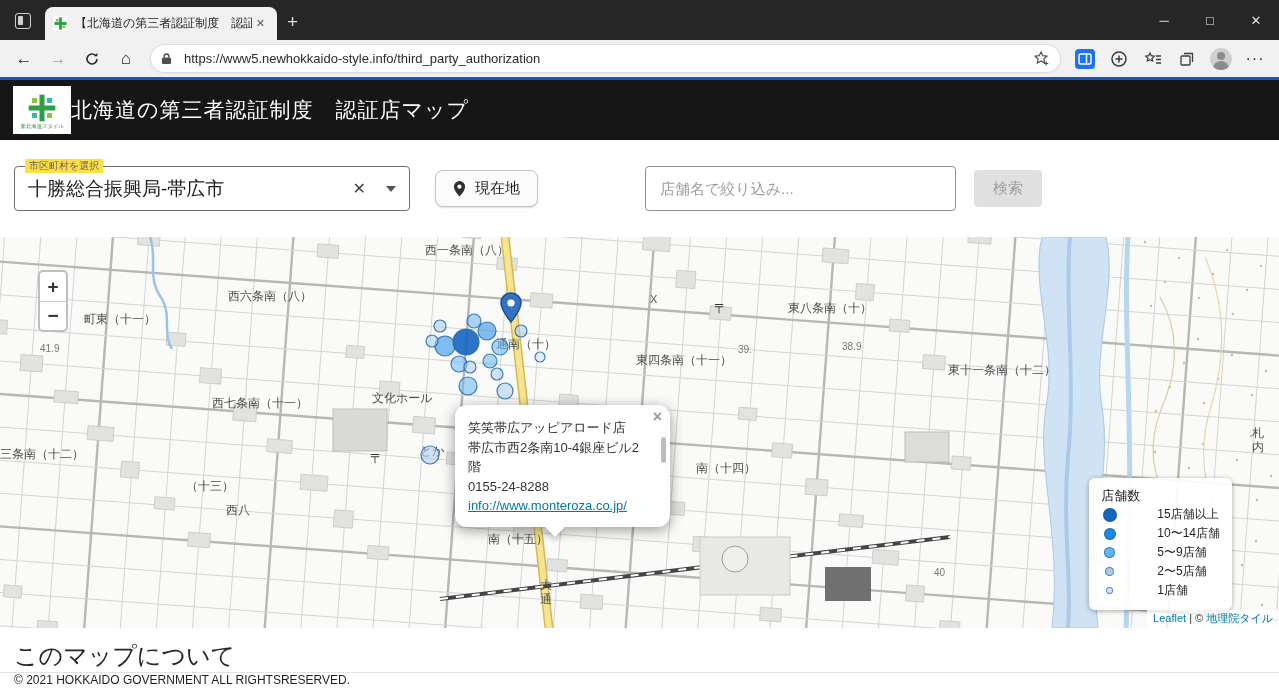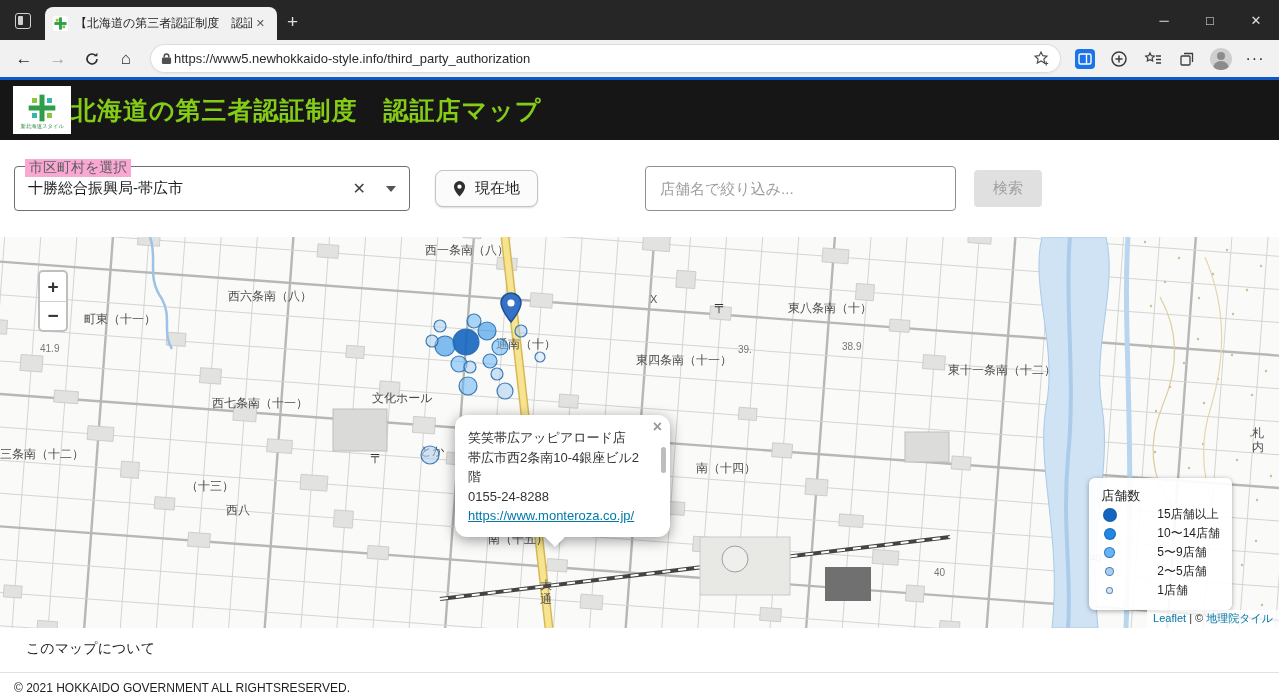--- a/index.html
+++ b/index.html
@@ -19,74 +19,74 @@
   .tab-title { flex:1; white-space:nowrap; overflow:hidden; }
   .tab-close { color:#5a5a5a; font-size:11px; padding:2px 4px; }
   .newtab { color:#dddddd; font-size:19px; line-height:19px; padding:0 12px 9px 10px; }
   .win-controls { margin-left:auto; display:flex; height:40px; }
   .win-btn { width:46px; display:flex; align-items:center; justify-content:center; color:#e0e0e0; font-size:13px; }
 
   .navbar { height:37px; background:#f1f1f1; display:flex; align-items:center; padding:0 7px; }
   .nav-icon { width:34px; height:30px; border-radius:6px; display:flex; align-items:center; justify-content:center; font-size:17px; color:#2c2c2c; }
   .nav-icon.disabled { color:#a7a7a7; }
   .addr { flex:1; height:29px; background:#fff; border-radius:15px; box-shadow:0 0 0 1px #dcdcdc inset, 0 1px 2px rgba(0,0,0,.06); display:flex; align-items:center; padding:0 11px; margin:0 7px; min-width:0; }
-  .addr-url { flex:1; font-size:13px; color:#2a2a2a; margin-left:2px; white-space:nowrap; overflow:hidden; }
+  .addr-url { flex:1; font-size:13px; color:#2a2a2a; margin-left:12px; white-space:nowrap; overflow:hidden; }
   .addr-icon, .chrome-icon { display:flex; align-items:center; justify-content:center; }
   .chrome-icon { width:34px; height:30px; border-radius:6px; }
   .avatar { width:22px; height:22px; border-radius:50%; background:#cfcfcf; position:relative; overflow:hidden; }
   .avatar::before { content:""; position:absolute; left:7px; top:4px; width:8px; height:8px; border-radius:50%; background:#8b8b8b; }
   .avatar::after { content:""; position:absolute; left:3px; top:13px; width:16px; height:10px; border-radius:8px 8px 0 0; background:#8b8b8b; }
   .dots { font-size:16px; color:#2c2c2c; letter-spacing:1px; }
   .accent-bar { height:3px; background:#0d59c8; }
 
   
   .site-header { height:60px; background:#161616; display:flex; align-items:center; padding:0 13px; }
   .logo-box { width:58px; height:48px; background:#fff; display:flex; flex-direction:column; align-items:center; justify-content:center; padding-top:3px; }
   .logo-caption { font-size:6px; color:#2e8b3f; line-height:7px; white-space:nowrap; transform:scale(.9); }
-  .site-title { color:#84cc16; font-size:25px; font-weight:bold; letter-spacing:1px; margin-left:14px; }
+  .site-title { color:#ffffff; font-size:21px; font-weight:normal; letter-spacing:1px; margin-left:14px; }
 
   
   .controls { height:97px; background:#fff; display:flex; align-items:center; padding:0 14px; }
   .select-field { position:relative; width:396px; height:45px; border:1px solid #6f6f6f; border-radius:4px; display:flex; align-items:center; padding:0 13px; }
-  .select-label { position:absolute; top:-8px; left:10px; background:#f9a8d4; padding:0 4px; font-size:14px; color:#5f5f5f; }
-  .select-value { flex:1; font-size:15px; color:#1c1c1c; }
+  .select-label { position:absolute; top:-8px; left:10px; background:#fde047; padding:0 4px; font-size:10px; color:#5f5f5f; }
+  .select-value { flex:1; font-size:19px; color:#1c1c1c; }
   .clear-x { color:#3f3f3f; font-size:16px; margin-right:20px; }
   .caret { width:0; height:0; border-left:5px solid transparent; border-right:5px solid transparent; border-top:6px solid #555; }
   .loc-btn { margin-left:25px; height:37px; padding:0 17px; border:1px solid #c4c4c4; border-radius:8px; background:#fbfbfb; display:flex; align-items:center; gap:9px; font-size:15px; color:#1f1f1f; box-shadow:0 1px 2px rgba(0,0,0,.14); }
   .filter-input { margin-left:107px; width:311px; height:45px; border:1px solid #8f8f8f; border-radius:4px; padding:0 14px; font-size:15px; color:#333; font-family:inherit; }
   .filter-input::placeholder { color:#9d9d9d; }
   .search-btn { margin-left:18px; height:37px; padding:0 19px; background:rgba(0,0,0,0.12); color:rgba(0,0,0,0.30); border:none; border-radius:4px; font-size:15px; font-family:inherit; }
 
   
   .map-wrap { position:relative; height:391px; background:#fafaf8; overflow:hidden;padding-left:36px; }
   #map-svg { position:absolute; left:0; top:0; }
 
   .zoom-ctrl { position:absolute; left:38px; top:33px; width:30px; background:#fff; border:2px solid rgba(0,0,0,.25); border-radius:5px; z-index:20; overflow:hidden; }
   .zoom-btn { height:29px; display:flex; align-items:center; justify-content:center; font-size:19px; font-weight:bold; color:#343434; }
   .zoom-btn + .zoom-btn { border-top:1px solid #cfcfcf; }
 
-  .popup { position:absolute; left:455px; top:178px; width:215px; background:#fff; border-radius:12px; box-shadow:0 3px 14px rgba(0,0,0,.4); z-index:30; font-size:13px; color:#333; }
+  .popup { position:absolute; left:455px; top:168px; width:215px; background:#fff; border-radius:12px; box-shadow:0 3px 14px rgba(0,0,0,.4); z-index:30; font-size:13px; color:#333; }
   .popup-content { padding:13px 18px 11px 13px; line-height:1.5; }
   .popup-close { position:absolute; top:3px; right:8px; color:#9a9a9a; font-size:16px; font-weight:bold; }
   .popup-link { color:#0078A8; text-decoration:underline; word-break:break-all; }
   .popup-tail { position:absolute; left:93px; bottom:-7px; width:14px; height:14px; background:#fff; transform:rotate(45deg); box-shadow:3px 3px 5px rgba(0,0,0,.12); }
   .popup-scrollbar { position:absolute; right:4px; top:32px; width:5px; height:26px; border-radius:3px; background:#bdbdbd; }
 
   .legend { position:absolute; right:47px; bottom:18px; background:rgba(255,255,255,.93); border-radius:6px; box-shadow:0 1px 5px rgba(0,0,0,.35); padding:9px 12px 10px; z-index:25; font-size:12px; color:#1f1f1f; }
   .legend-title { font-size:13px; }
   .legend-row { display:flex; align-items:center; height:19px;gap:34px; }
   .dot-cell { width:17px; display:flex; align-items:center; justify-content:center; margin-right:5px; }
   .legend-dot { border-radius:50%; border:1px solid rgba(21,86,148,.65); display:inline-block; }
 
   .attribution { position:absolute; right:0; bottom:0; background:rgba(255,255,255,.78); padding:1px 6px 2px; font-size:11px; color:#333; z-index:25; }
   .attribution a, .attr-link { color:#0078A8; text-decoration:none; }
 
   
-  .about { height:44px; padding:12px 14px 0; font-size:14px; color:#262626;margin-left:12px; }
-  .footer { height:23px; border-top:1px solid #e2e2e2; display:flex; align-items:flex-end; padding:0 14px; font-size:12px; color:#1f1f1f; background:#fff; }
+  .about { height:44px; padding:12px 14px 0; font-size:24px; color:#262626; }
+  .footer { height:23px; border-top:1px solid #e2e2e2; display:flex; align-items:flex-start; padding:0 14px; font-size:12px; color:#1f1f1f; background:#fff; }
 </style>
 </head>
 <body>
 
 <div class="titlebar">
   <div class="tb-left-icon"></div>
   <div class="tab">
     <svg class="tab-favicon" viewBox="0 0 16 16">
       <rect x="0" y="0" width="16" height="16" rx="2" fill="#ffffff"></rect>
       <rect x="6.5" y="1.5" width="3" height="13" fill="#2e9e49"></rect>
@@ -466,21 +466,21 @@
   <div class="zoom-ctrl">
     <div class="zoom-btn">+</div>
     <div class="zoom-btn">−</div>
   </div>
 
   <div class="popup">
     <div class="popup-content">
       <div>笑笑帯広アッピアロード店</div>
       <div>帯広市西2条南10-4銀座ビル2階</div>
       <div>0155-24-8288</div>
-      <a class="popup-link">https://www.monteroza.co.jp/</a>
+      <a class="popup-link">info://www.monteroza.co.jp/</a>
     </div>
     <span class="popup-close">×</span>
     <span class="popup-scrollbar"></span>
     <span class="popup-tail"></span>
   </div>
 
   <div class="legend">
     <div class="legend-title">店舗数</div>
     <div id="legend-rows">
         <div class="legend-row">

